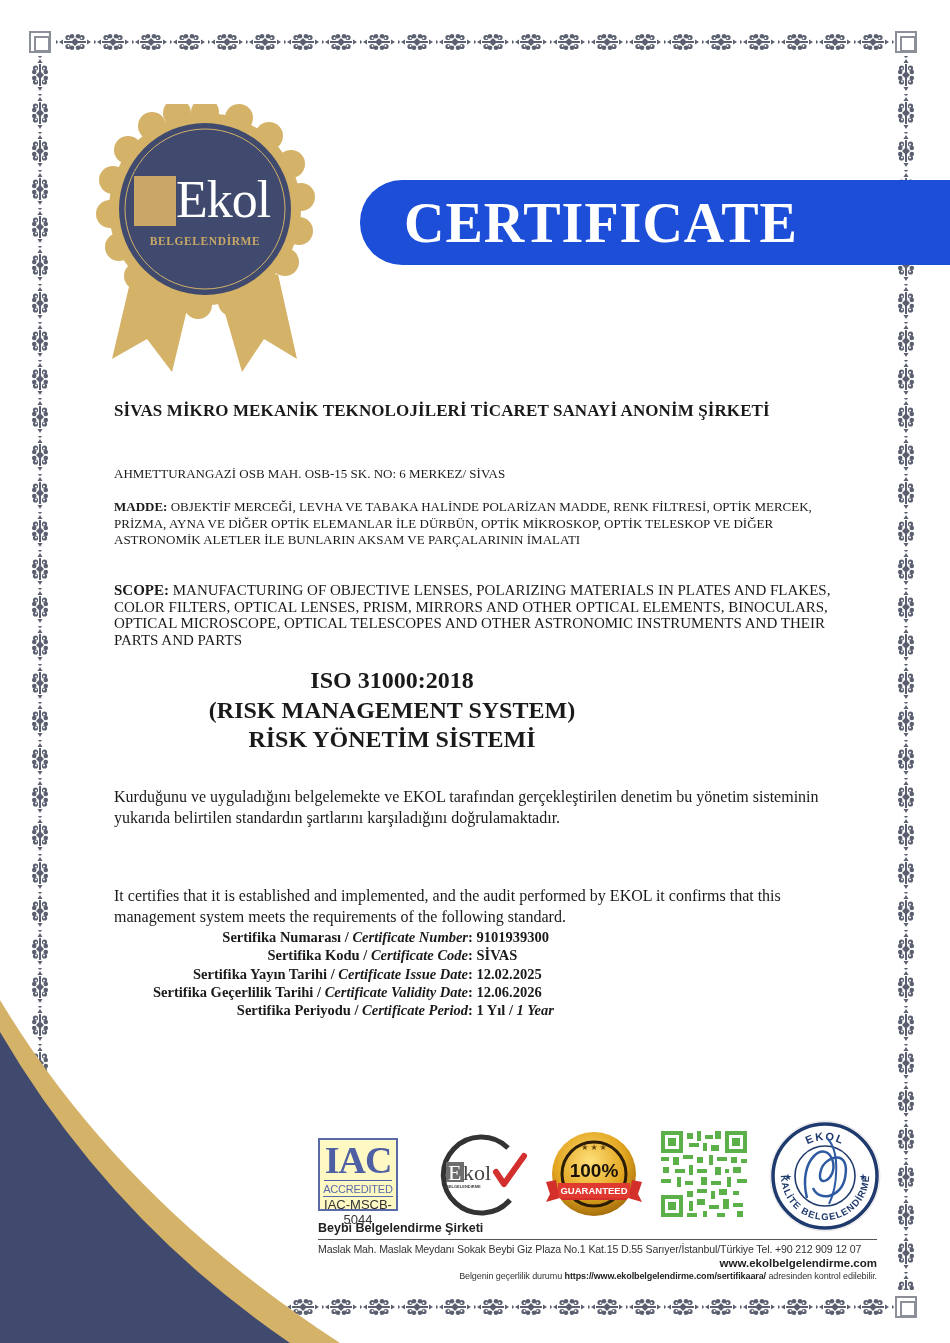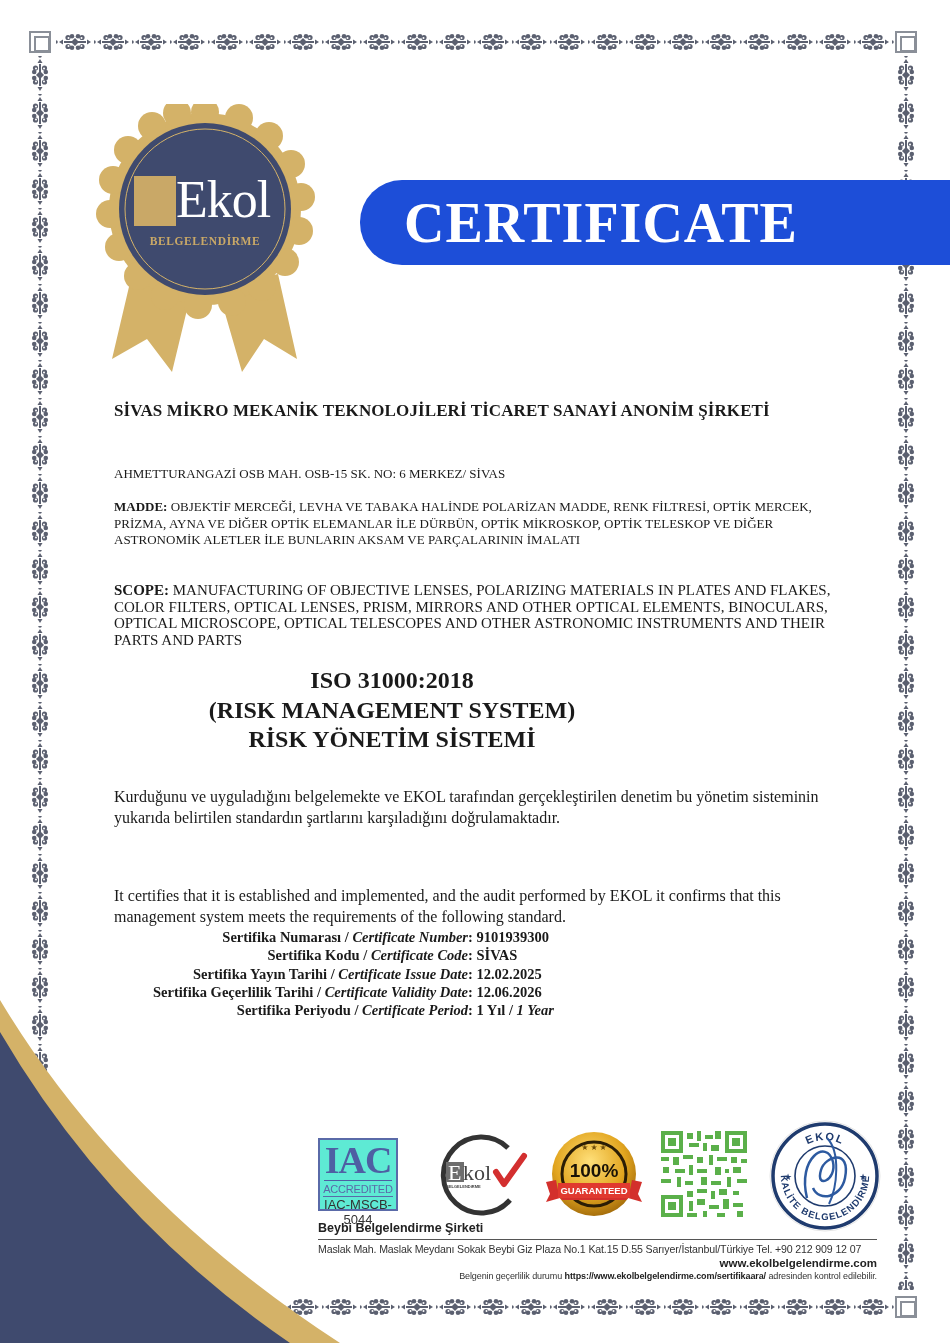--- a/index.html
+++ b/index.html
@@ -53,21 +53,21 @@
 
     .details { position: absolute; left: 114px; top: 928px; font-size: 14.5px; line-height: 18.3px; font-weight: bold; }
     .details-row { display: flex; height: 18.3px; }
     .details-label { width: 354px; white-space: nowrap; text-align: right; }
     .details-label i { font-style: italic; }
     .details-value { white-space: nowrap; }
     .details-value i { font-style: italic; }
 
     
     .logo { position: absolute; }
-    .iac { left: 318px; top: 1138px; width: 80px; height: 73px; border: 2px solid #5a6aa8; background: #5eead4; padding-left: 26px; }
+    .iac { left: 318px; top: 1138px; width: 80px; height: 73px; border: 2px solid #5a6aa8; background: #fef9c3; padding-left: 26px; }
     .iac-big { position: absolute; left: 0; width: 76px; top: 0; text-align: center; font-family: "Liberation Serif", serif;
       font-weight: bold; font-size: 38px; line-height: 40px; color: #4e5fa3; letter-spacing: -1px; }
     .iac-line { position: absolute; left: 4px; width: 68px; top: 40px; height: 1px; background: #4e5fa3; }
     .iac-acc { position: absolute; left: 0; width: 76px; top: 43px; text-align: center; font-family: "Liberation Sans", sans-serif;
       font-size: 11px; color: #5a6aa8; letter-spacing: -0.2px; }
     .iac-code-box { position: absolute; left: 3px; width: 70px; top: 56px; height: 13px; border-top: 1px solid #5a6aa8; }
     .iac-code { position: absolute; left: 0; width: 76px; top: 57px; text-align: center; font-family: "Liberation Sans", sans-serif;
       font-size: 13px; color: #333; }
 
     .ekol-check { left: 430px; top: 1134px; width: 100px; height: 82px; }

